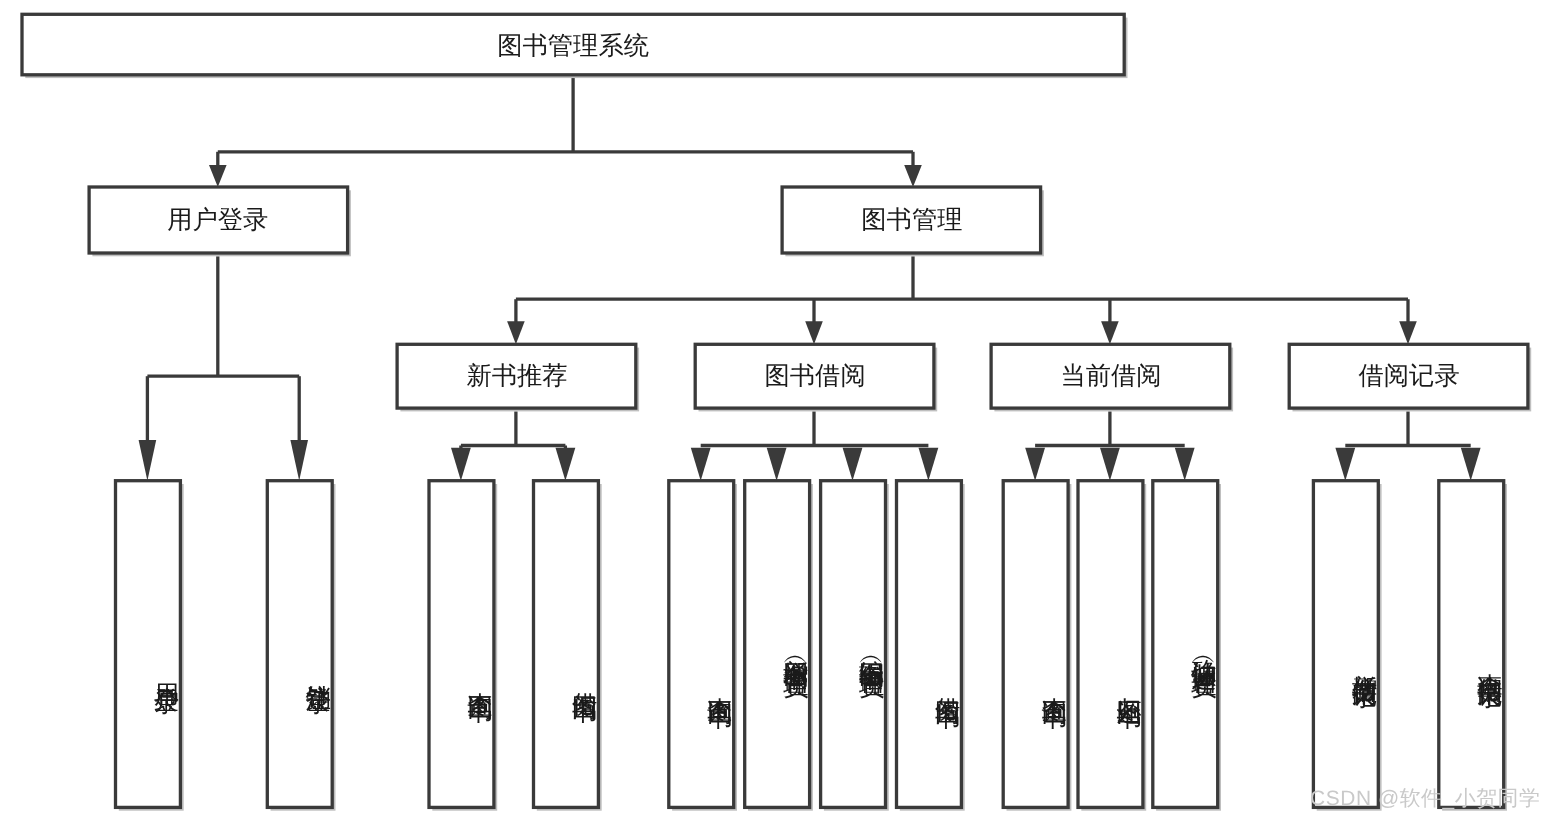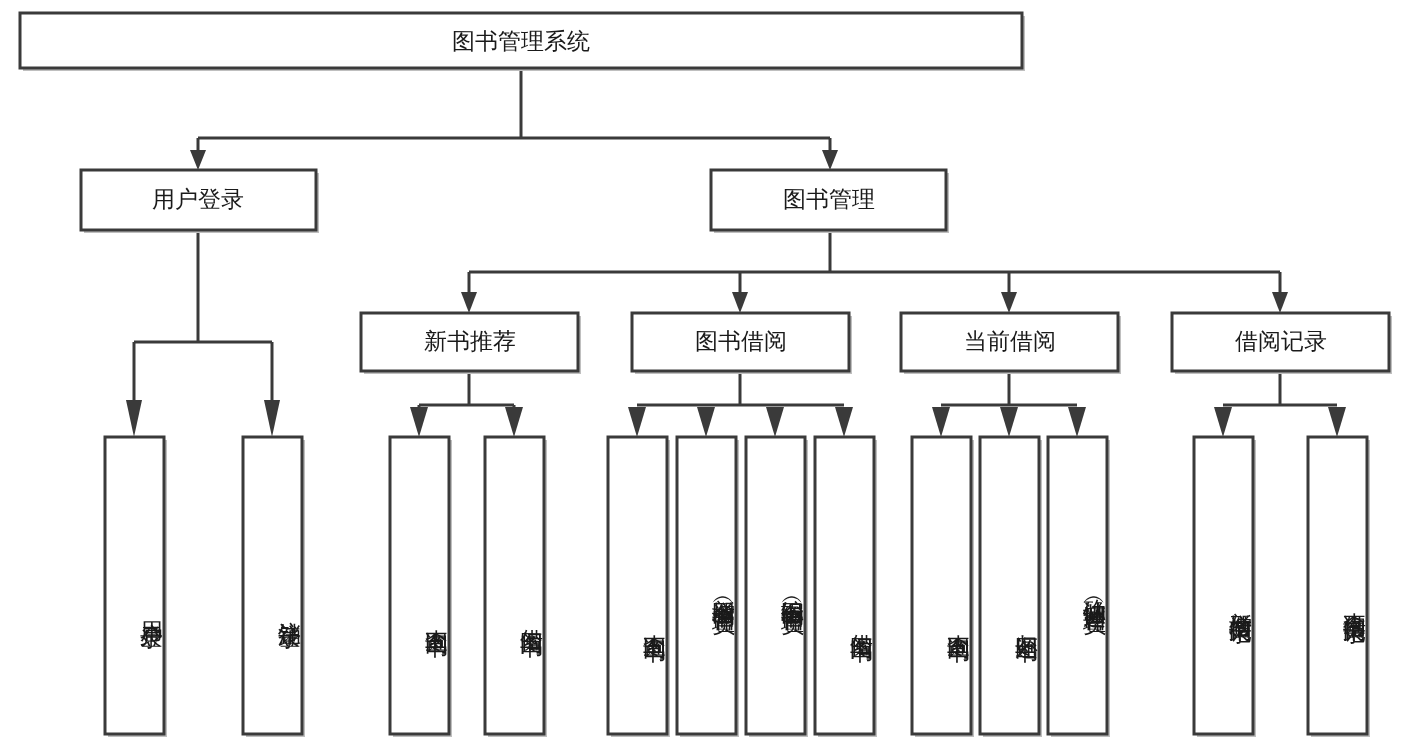--- a/index.html
+++ b/index.html
@@ -229,14 +229,15 @@
   <div class="vlabel-wrap" style="left:912px; top:505px; width:59px; height:230px;">查询图书</div>
 
   <div class="vlabel-wrap" style="left:980px; top:505px; width:59px; height:230px;">归还图书</div>
 
   <div class="vlabel-wrap" style="left:1048px; top:445px; width:59px; height:290px;">确认归还（管理员）</div>
 
   <div class="vlabel-wrap" style="left:1194px; top:470px; width:59px; height:260px;">新增借阅记录</div>
 
   <div class="vlabel-wrap" style="left:1308px; top:470px; width:59px; height:260px;">查询借阅记录</div>
 
+  <div class="watermark" style="left:1191px; top:713px;">CSDN @软件_小贺同学</div>
 
 </div>
 
 </body></html>

